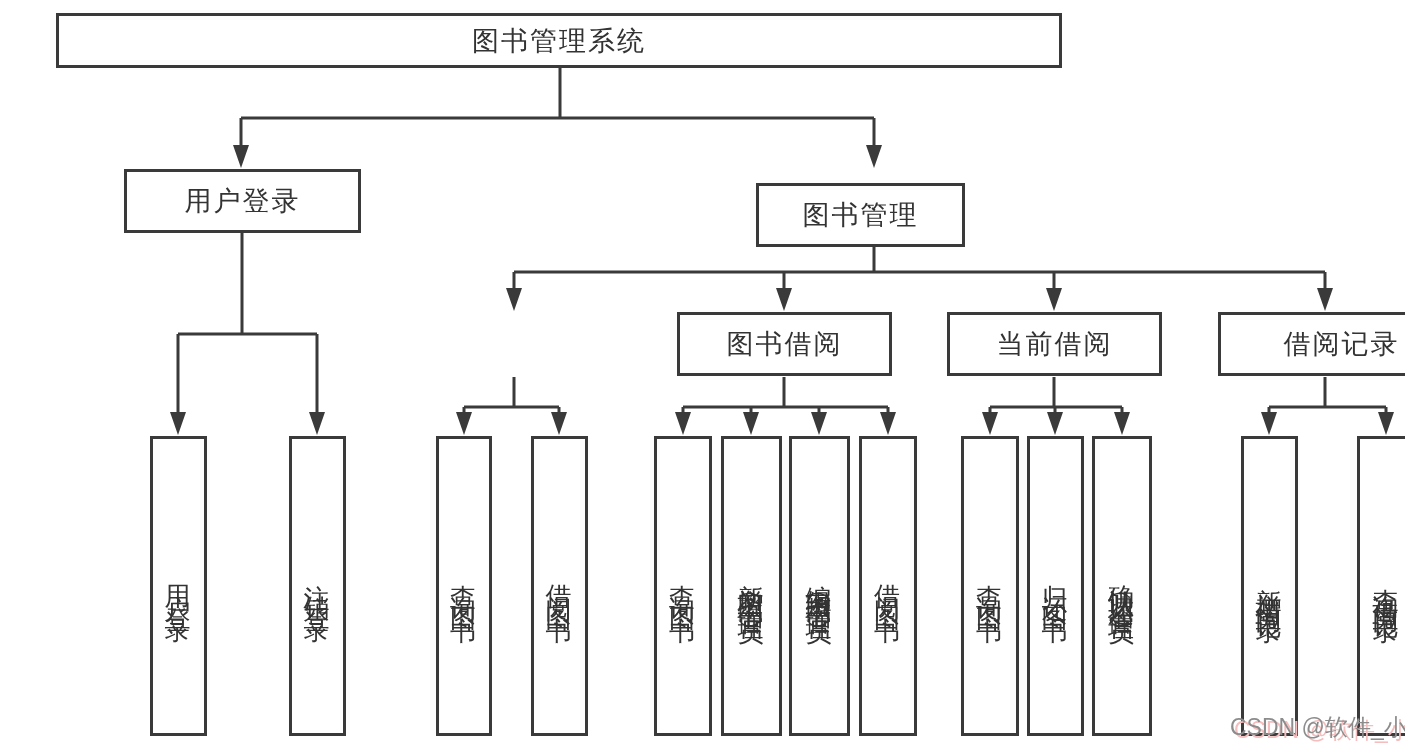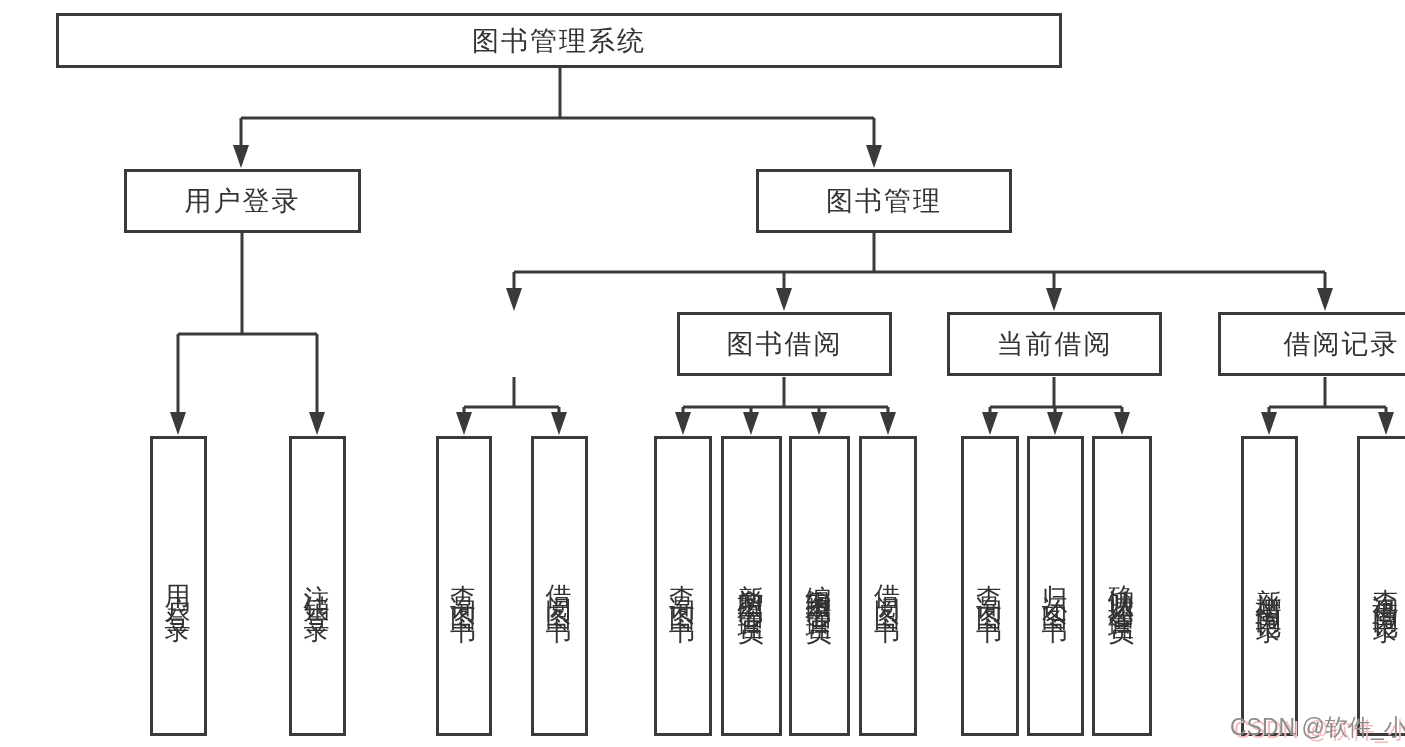--- a/index.html
+++ b/index.html
@@ -111,21 +111,21 @@
     </g>
   </svg>
 
   <div class="node" style="left:12px; top:13px; width:1006px; height:55px;">
     <span class="label">图书管理系统</span>
   </div>
 
   <div class="node" style="left:80px; top:169px; width:237px; height:64px;">
     <span class="label">用户登录</span>
   </div>
-  <div class="node" style="left:712px; top:169px; width:256px; height:64px;">
+  <div class="node" style="left:712px; top:183px; width:209px; height:64px;">
     <span class="label">图书管理</span>
   </div>
 
   <div class="node" style="left:633px; top:312px; width:215px; height:64px;">
     <span class="label">图书借阅</span>
   </div>
   <div class="node" style="left:903px; top:312px; width:215px; height:64px;">
     <span class="label">当前借阅</span>
   </div>
   <div class="node" style="left:1174px; top:312px; width:247px; height:64px;">

